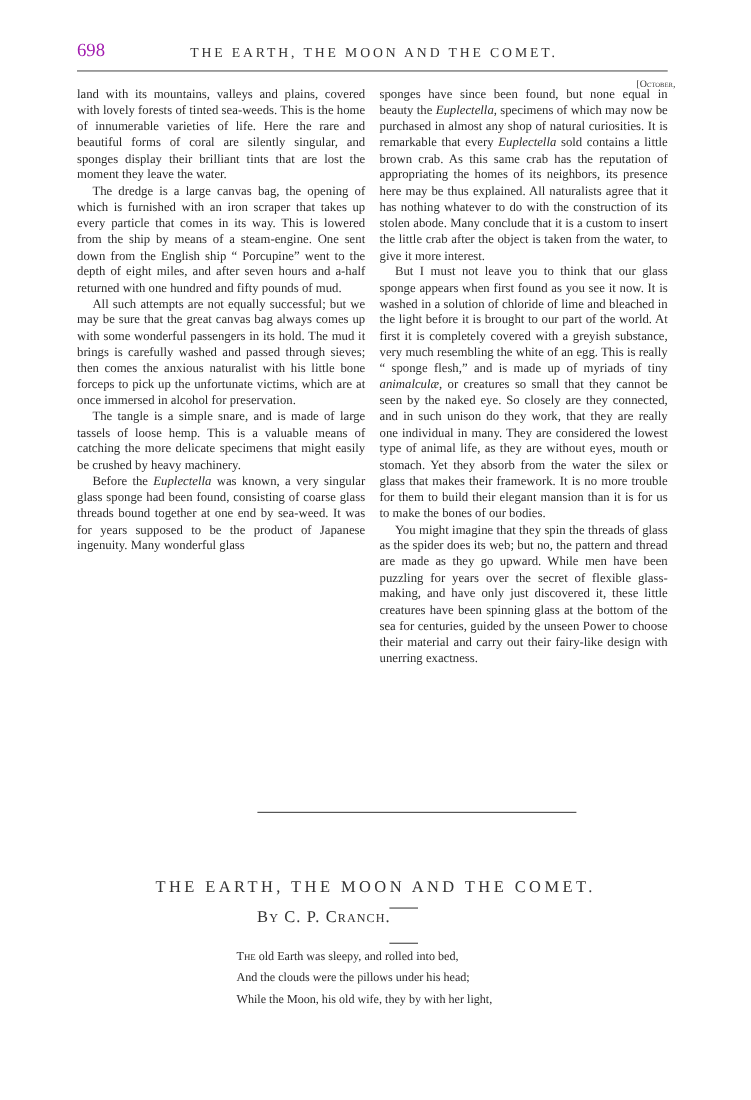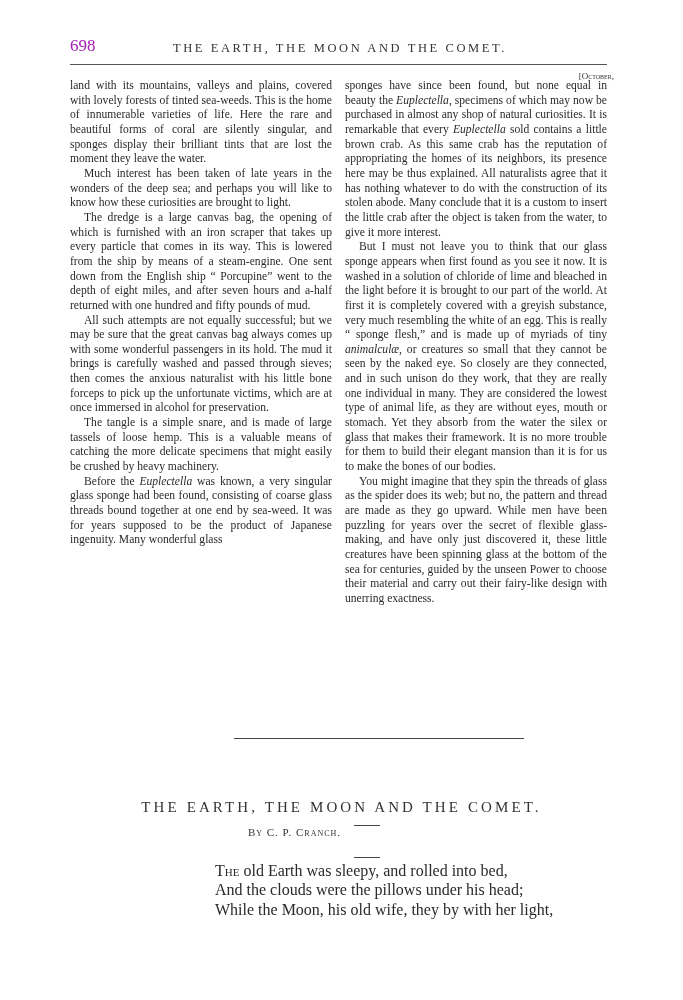--- a/index.html
+++ b/index.html
@@ -44,41 +44,40 @@
     position: absolute; left: 0; width: 683px; top: 799px; text-align: center;
     font-size: 15px; letter-spacing: 3.1px; color: #333;
   }
   .short-rule {
     position: absolute; left: 354px; width: 26px; height: 0; border-top: 1px solid #444;
   }
   .rule-a { top: 825px; }
   .rule-b { top: 857px; }
   .byline {
     position: absolute; left: 0; width: 589px; top: 826px; text-align: center;
-    font-size: 11px; font-variant: small-caps; letter-spacing: 1px; color: #333;
+    font-size: 15px; font-variant: small-caps; letter-spacing: 1px; color: #333;
   }
   .poem {
-    position: absolute; left: 215px; top: 861px; font-size: 16px; line-height: 19.3px;
+    position: absolute; left: 215px; top: 861px; font-size: 11px; line-height: 19.3px;
   }
   .poem .line { white-space: nowrap; display: block; }
   .poem .sc { font-variant: small-caps; }
 </style>
 </head>
 <body>
 
 <div class="page-header">
   <span class="page-number">698</span>
   <span class="running-title">THE EARTH, THE MOON AND THE COMET.</span>
   <span class="running-date">[October,</span>
 </div>
 <div class="header-rule"></div>
 
 <div class="col col-left">
   <p class="first">land with its mountains, valleys and plains, covered with lovely forests of tinted sea-weeds.  This is the home of innumerable varieties of life.  Here the rare and beautiful forms of coral are silently singular, and sponges display their brilliant tints that are lost the moment they leave the water.</p>
-  <p>Much interest has been taken of late years in the wonders of the deep sea; and perhaps you will like to know how these curiosities are brought to light.</p>
   <p>The dredge is a large canvas bag, the opening of which is furnished with an iron scraper that takes up every particle that comes in its way.  This is lowered from the ship by means of a steam-engine. One sent down from the English ship “ Porcupine” went to the depth of eight miles, and after seven hours and a-half returned with one hundred and fifty pounds of mud.</p>
   <p>All such attempts are not equally successful; but we may be sure that the great canvas bag always comes up with some wonderful passengers in its hold.  The mud it brings is carefully washed and passed through sieves; then comes the anxious naturalist with his little bone forceps to pick up the unfortunate victims, which are at once immersed in alcohol for preservation.</p>
   <p>The tangle is a simple snare, and is made of large tassels of loose hemp.  This is a valuable means of catching the more delicate specimens that might easily be crushed by heavy machinery.</p>
   <p><span>Before the </span><em>Euplectella</em><span> was known, a very singular glass sponge had been found, consisting of coarse glass threads bound together at one end by sea-weed.  It was for years supposed to be the product of Japanese ingenuity.  Many wonderful glass</span></p>
 </div>
 
 <div class="col col-right">
   <p class="first"><span>sponges have since been found, but none equal in beauty the </span><em>Euplectella</em><span>, specimens of which may now be purchased in almost any shop of natural curiosities.  It is remarkable that every </span><em>Euplectella</em><span> sold contains a little brown crab.  As this same crab has the reputation of appropriating the homes of its neighbors, its presence here may be thus explained.  All naturalists agree that it has nothing whatever to do with the construction of its stolen abode.  Many conclude that it is a custom to insert the little crab after the object is taken from the water, to give it more interest.</span></p>
   <p><span>But I must not leave you to think that our glass sponge appears when first found as you see it now. It is washed in a solution of chloride of lime and bleached in the light before it is brought to our part of the world.  At first it is completely covered with a greyish substance, very much resembling the white of an egg.  This is really “ sponge flesh,” and is made up of myriads of tiny </span><em>animalculæ</em><span>, or creatures so small that they cannot be seen by the naked eye.  So closely are they connected, and in such unison do they work, that they are really one individual in many.  They are considered the lowest type of animal life, as they are without eyes, mouth or stomach.  Yet they absorb from the water the silex or glass that makes their framework. It is no more trouble for them to build their elegant mansion than it is for us to make the bones of our bodies.</span></p>
   <p>You might imagine that they spin the threads of glass as the spider does its web; but no, the pattern and thread are made as they go upward. While men have been puzzling for years over the secret of flexible glass-making, and have only just discovered it, these little creatures have been spinning glass at the bottom of the sea for centuries, guided by the unseen Power to choose their material and carry out their fairy-like design with unerring exactness.</p>

